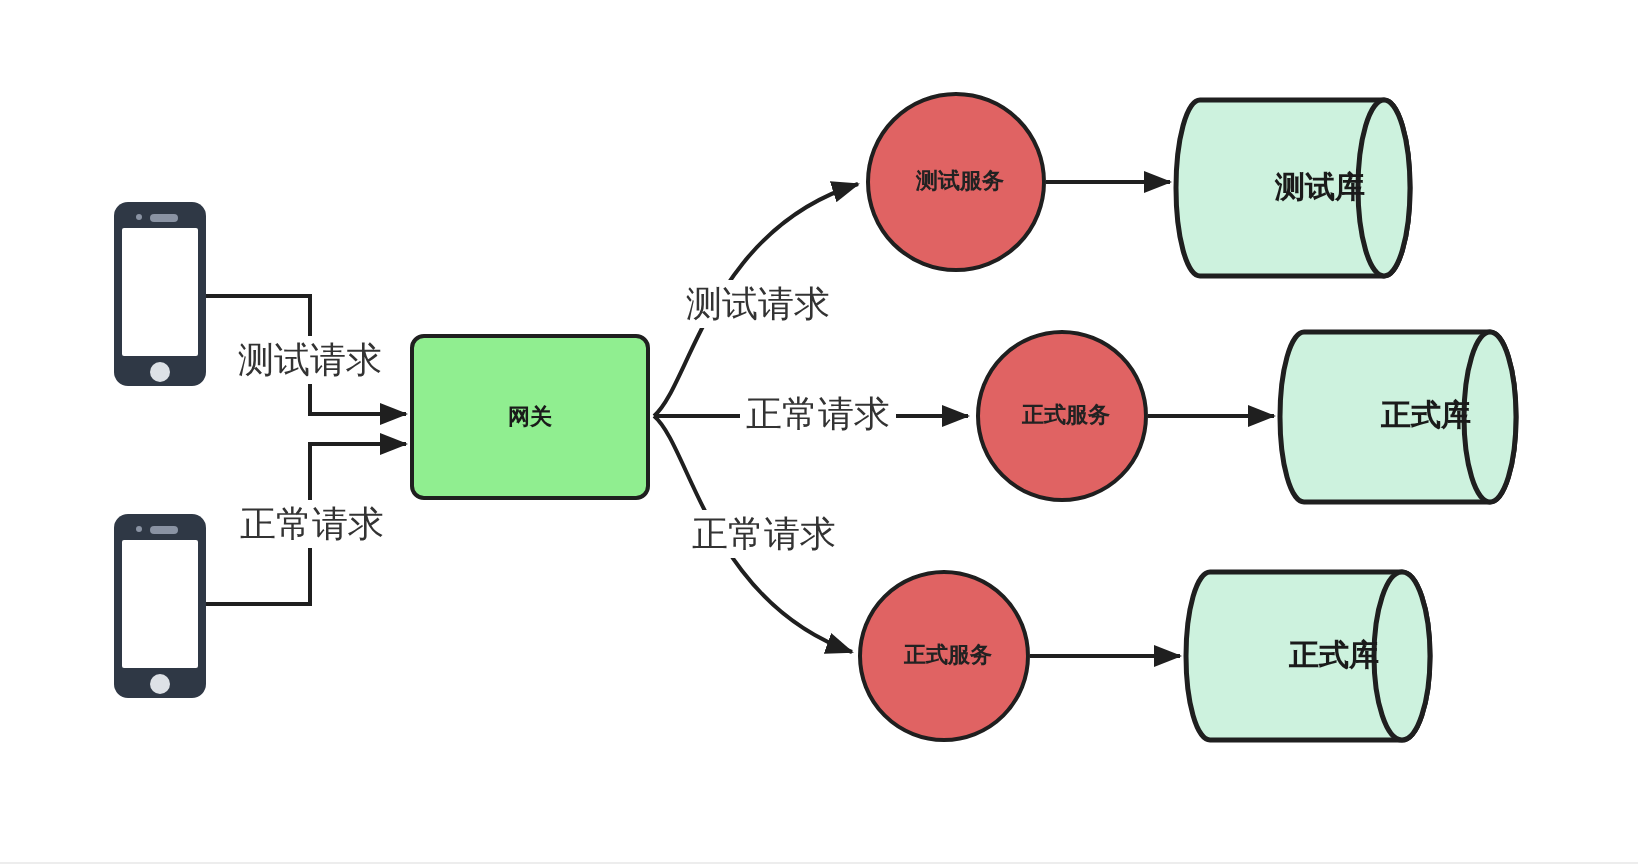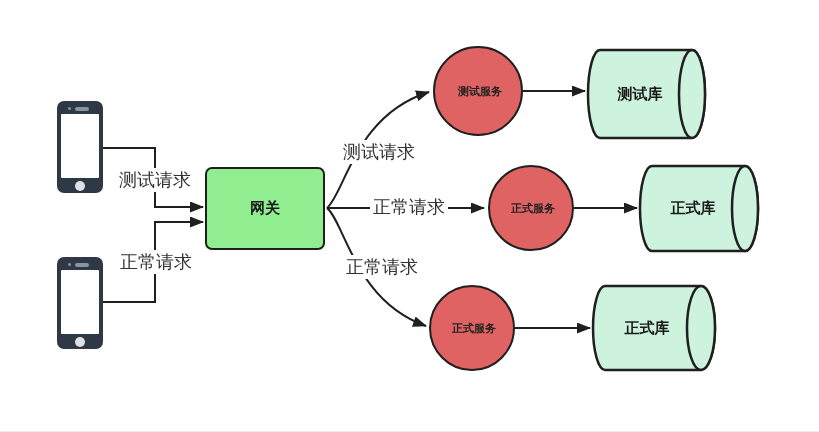--- a/index.html
+++ b/index.html
@@ -25,31 +25,31 @@
   .phone .screen{position:absolute;left:4px;right:4px;top:13px;bottom:15px;background:#fff;border-radius:1px;}
   .phone .camera{position:absolute;top:6px;left:11px;width:3px;height:3px;border-radius:50%;background:#8a93a3;}
   .phone .speaker{position:absolute;top:5.5px;left:18px;width:14px;height:4px;border-radius:2px;background:#8a93a3;}
   .phone .home{position:absolute;bottom:2.5px;left:50%;transform:translateX(-50%);width:10px;height:10px;border-radius:50%;background:#dde1e6;}
 
   
   .gateway{
     position:absolute;left:205px;top:167px;width:120px;height:83px;box-sizing:border-box;
     background:var(--gateway-fill);border:2px solid var(--stroke);border-radius:7px;
     display:flex;align-items:center;justify-content:center;
-    font-size:15px;font-weight:bold;color:#1a1a1a;
+    font-size:11px;font-weight:bold;color:#1a1a1a;
   }
   .service{
     position:absolute;box-sizing:border-box;border-radius:50%;
     background:var(--service-fill);border:2.5px solid var(--stroke);
     display:flex;align-items:center;justify-content:center;
   }
   .service .txt{width:48px;text-align:right;font-size:11px;font-weight:bold;color:#222;line-height:1.3;word-break:break-all;}
   .cyl-label{
     position:absolute;transform:translate(-50%,-50%);
-    font-size:15px;font-weight:bold;color:#1a1a1a;white-space:nowrap;
+    font-size:15px;font-weight:bold;color:#1a1a1a;white-space:nowrap;margin-left:20px;
   }
   .edge-label{
     position:absolute;transform:translate(-50%,-50%);
     font-size:18px;color:var(--label-text);background:#ffffff;padding:0 3px;white-space:nowrap;
   }
 </style>
 </head>
 <body>
 
 <div class="canvas">

